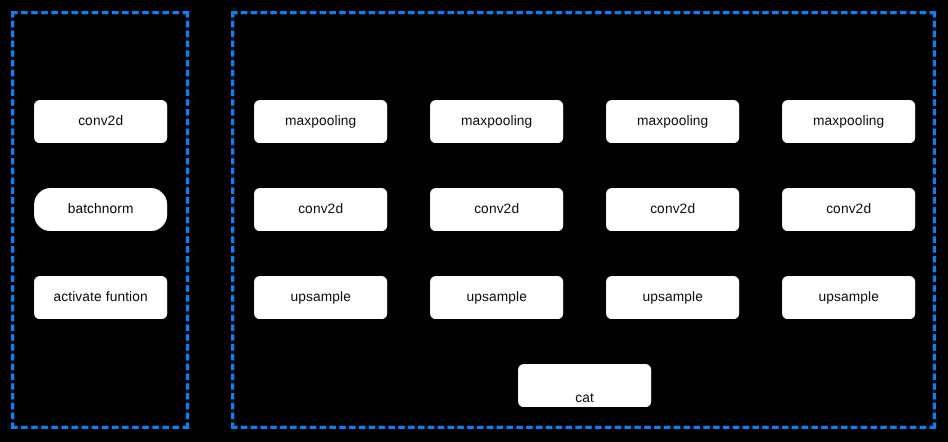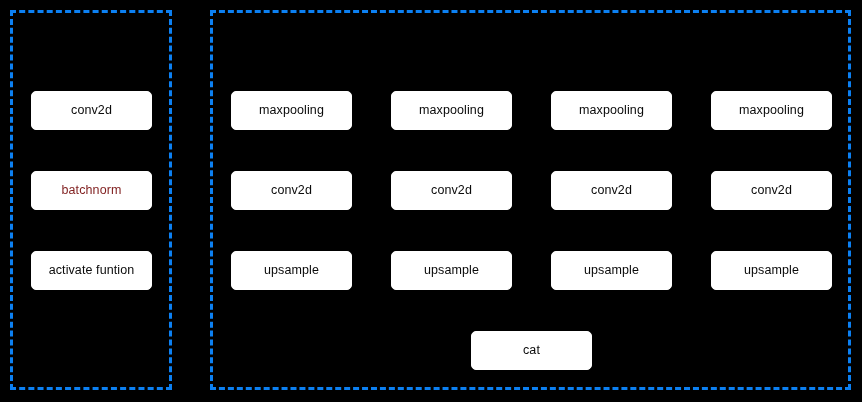--- a/index.html
+++ b/index.html
@@ -50,21 +50,21 @@
 <body>
 
 <div id="canvas" style="width: 862px; height: 402px; background: rgb(0, 0, 0);">
 
   <div class="group-box" id="group-left" style="left: 10px; top: 10px; width: 162px; height: 380px; border-color: rgb(12, 128, 242); border-style: dashed; border-width: 3px;"></div>
   <div class="group-box" id="group-right" style="left: 210px; top: 10px; width: 641px; height: 380px; border-color: rgb(12, 128, 242); border-style: dashed; border-width: 3px;"></div>
 
   <div class="node" id="node-n1" style="left: 31px; top: 91px; width: 121px; height: 39px; background: rgb(255, 255, 255); color: rgb(10, 10, 10); border-radius: 5px;">
     <span class="node-label">conv2d</span>
   </div>
-  <div class="node" id="node-n2" style="left: 31px; top: 171px; width: 121px; height: 39px; background: rgb(255, 255, 255); color: #7f1d1d; border-radius: 5px;">
+  <div class="node" id="node-n2" style="left: 31px; top: 171px; width: 121px; height: 39px; background: rgb(255, 255, 255); color: #000000; border-radius: 15px;">
     <span class="node-label">batchnorm</span>
   </div>
   <div class="node" id="node-n3" style="left: 31px; top: 251px; width: 121px; height: 39px; background: rgb(255, 255, 255); color: rgb(10, 10, 10); border-radius: 5px; align-items: center;">
     <span class="node-label">activate funtion</span>
   </div>
 
   <div class="node" id="node-n4" style="left: 231px; top: 91px; width: 121px; height: 39px; background: rgb(255, 255, 255); color: rgb(10, 10, 10); border-radius: 5px;">
     <span class="node-label">maxpooling</span>
   </div>
   <div class="node" id="node-n5" style="left: 391px; top: 91px; width: 121px; height: 39px; background: rgb(255, 255, 255); color: rgb(10, 10, 10); border-radius: 5px;">
@@ -96,17 +96,17 @@
   <div class="node" id="node-n13" style="left: 391px; top: 251px; width: 121px; height: 39px; background: rgb(255, 255, 255); color: rgb(10, 10, 10); border-radius: 5px;">
     <span class="node-label">upsample</span>
   </div>
   <div class="node" id="node-n14" style="left: 551px; top: 251px; width: 121px; height: 39px; background: rgb(255, 255, 255); color: rgb(10, 10, 10); border-radius: 5px;">
     <span class="node-label">upsample</span>
   </div>
   <div class="node" id="node-n15" style="left: 711px; top: 251px; width: 121px; height: 39px; background: rgb(255, 255, 255); color: rgb(10, 10, 10); border-radius: 5px;">
     <span class="node-label">upsample</span>
   </div>
 
-  <div class="node" id="node-n16" style="left: 471px; top: 331px; width: 121px; height: 39px; background: rgb(255, 255, 255); color: rgb(10, 10, 10); border-radius: 5px;">
+  <div class="node" id="node-n16" style="left: 471px; top: 331px; width: 121px; height: 39px; background: rgb(255, 255, 255); color: rgb(10, 10, 10); border-radius: 5px; align-items: flex-end;">
     <span class="node-label">cat</span>
   </div>
 
 </div>
 
 </body></html>

